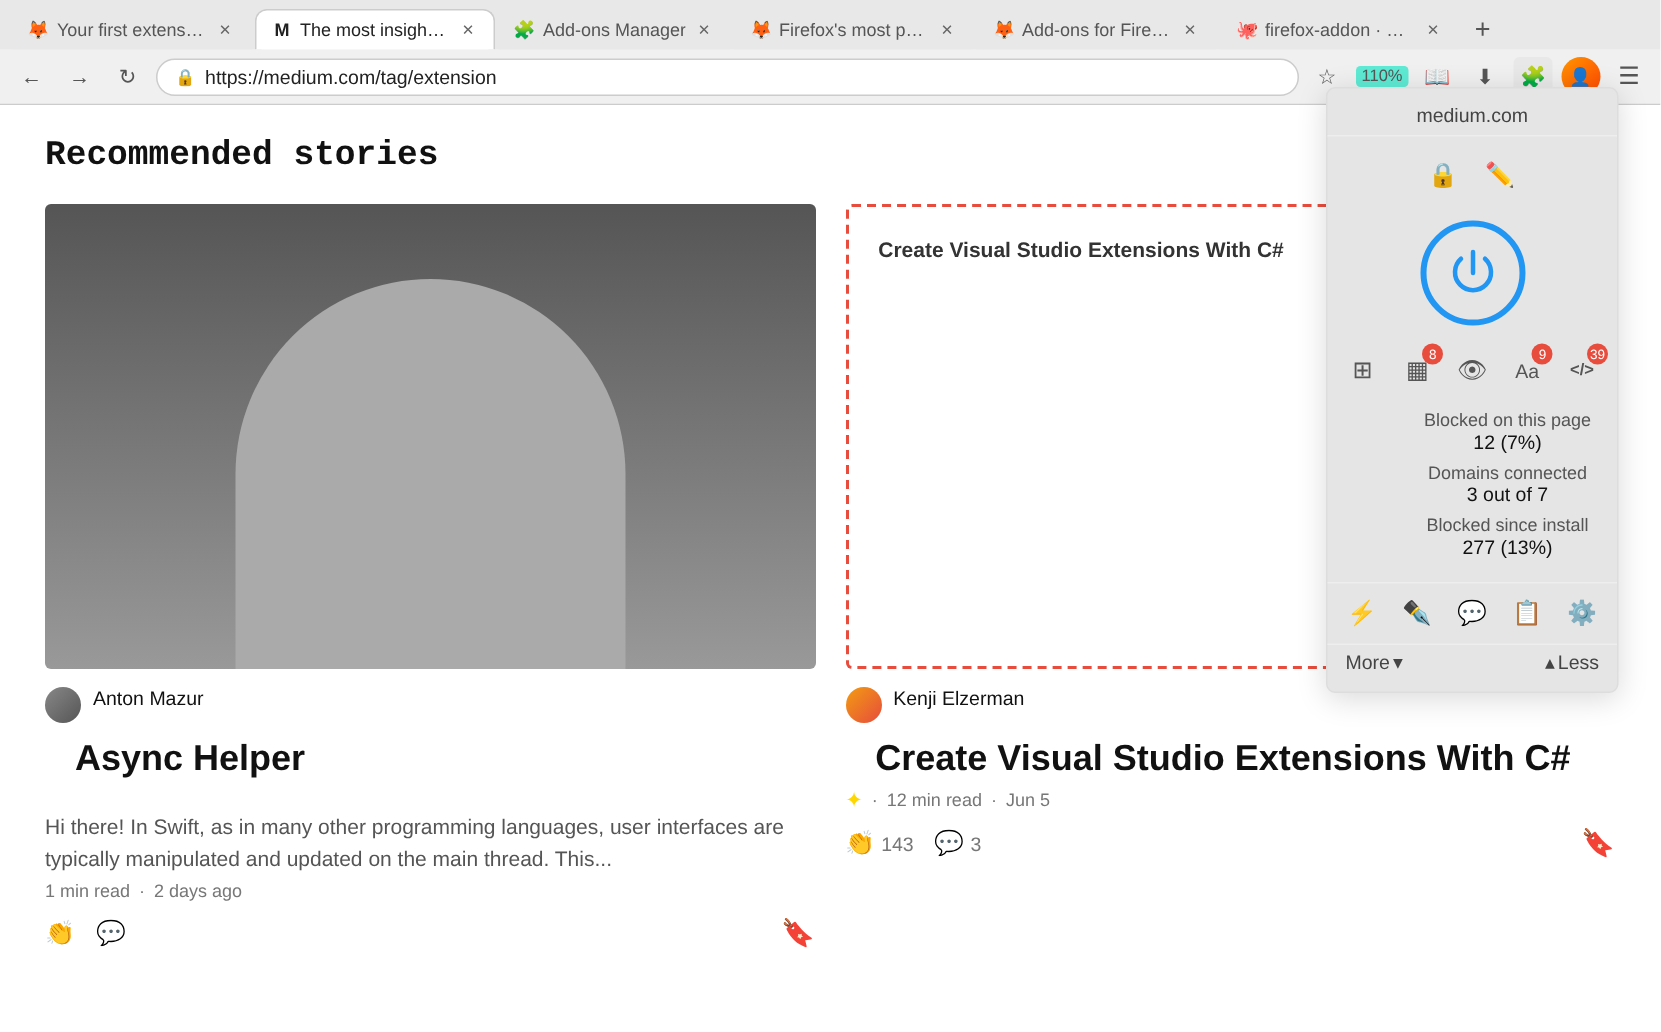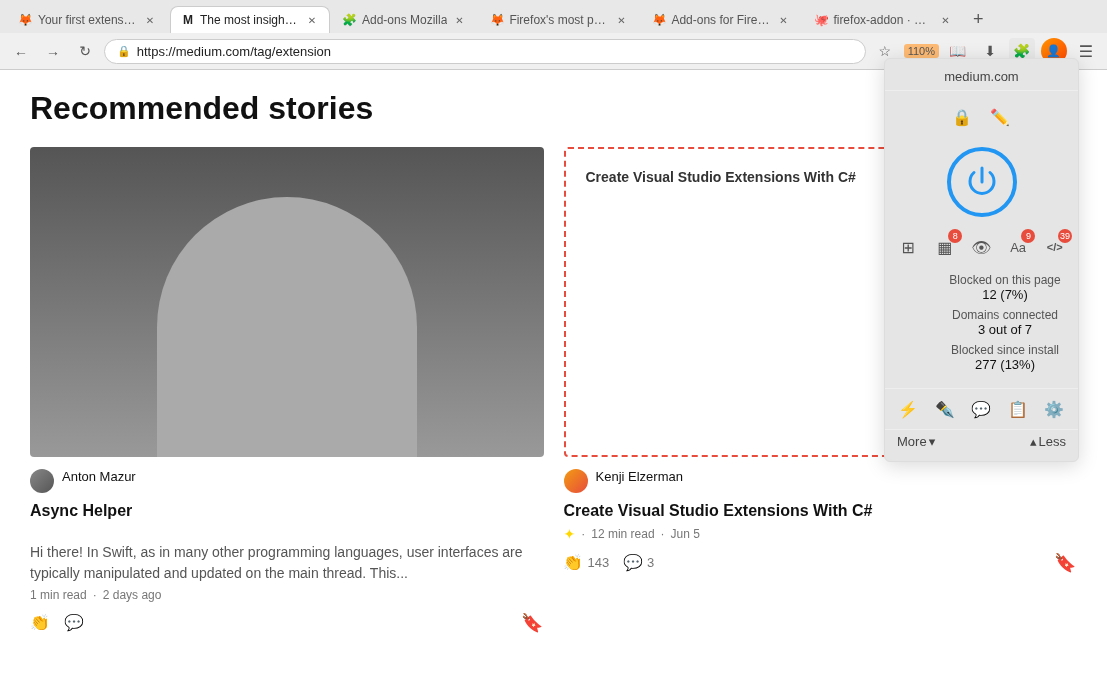--- a/index.html
+++ b/index.html
@@ -105,43 +105,44 @@
     .url-text { flex:1; }
     .url-action-btn {
       width:26px;height:26px;
       display:flex;align-items:center;justify-content:center;
       border-radius:50%;
       cursor:pointer;
       color:#555;
       font-size:14px;
     }
     .zoom-badge {
-      font-size:11px;color:#555;background:#fdba74;padding:1px 4px;border-radius:3px;
+      font-size:11px;color:#555;background:#5eead4;padding:1px 4px;border-radius:3px;
     }
     .firefox-icon {
       width:26px;height:26px;
       display:flex;align-items:center;justify-content:center;
       background: linear-gradient(135deg, #ff9500, #ff4500);
       border-radius:50%;
       color:white;
       font-size:12px;
       cursor:pointer;
     }
     .menu-btn {
       width:26px;height:26px;
       display:flex;align-items:center;justify-content:center;
       border-radius:4px;
       cursor:pointer;
       color:#555;font-size:16px;
     }
     .page-title {
-      font-size:32px;
+      font-size:23px;
       font-weight:700;
       color:#111;
       margin-bottom:20px;
+      font-family:Liberation Mono, monospace;
     }
     .stories-grid {
       display:grid;
       grid-template-columns:1fr 1fr;
       gap:20px;
       width:100%;
     }
     .story-card {
       display:flex;
       flex-direction:column;
@@ -191,25 +192,26 @@
     .author-avatar-img {
       width:100%;height:100%;
       background:linear-gradient(135deg,#888,#555);
     }
     .author-name {
       font-size:13px;
       font-weight:500;
       color:#111;
     }
     .story-title {
-      font-size:16px;
+      font-size:24px;
       font-weight:700;
       color:#111;
       margin-top:8px;
       line-height:1.3;
+      margin-left:20px;
     }
     .story-excerpt {
       font-size:14px;color:#555;margin-top:20px;line-height:1.5;
     }
     .story-meta {
       display:flex;align-items:center;gap:6px;
       margin-top:4px;
       font-size:12px;color:#777;
     }
     .story-actions {
@@ -329,21 +331,21 @@
     </div>
 
     <div class="tab active">
       <span class="tab-favicon" style="font-weight:700;font-size:12px;">M</span>
       <span class="tab-title">The most insightful stories ab...</span>
       <span class="tab-close">✕</span>
     </div>
 
     <div class="tab">
       <span class="tab-favicon">🧩</span>
-      <span class="tab-title">Add-ons Mozilla</span>
+      <span class="tab-title">Add-ons Manager</span>
       <span class="tab-close">✕</span>
     </div>
 
     <div class="tab">
       <span class="tab-favicon">🦊</span>
       <span class="tab-title">Firefox's most popular and inn...</span>
       <span class="tab-close">✕</span>
     </div>
 
     <div class="tab">

